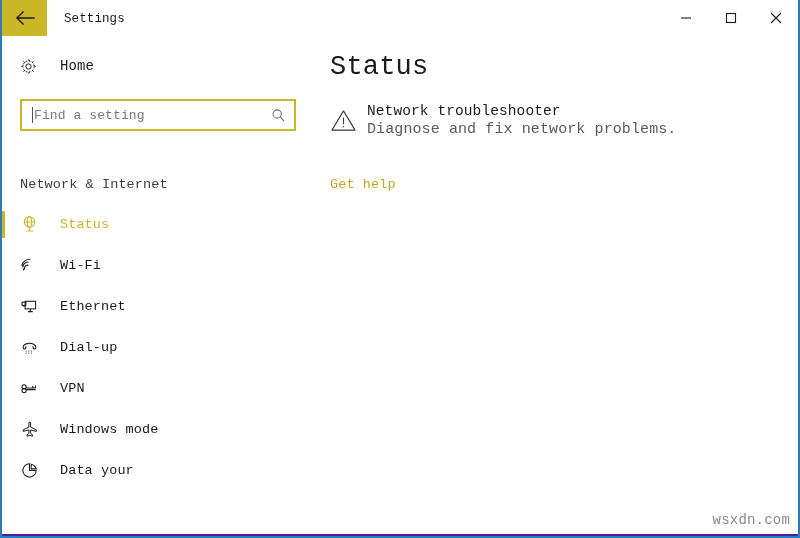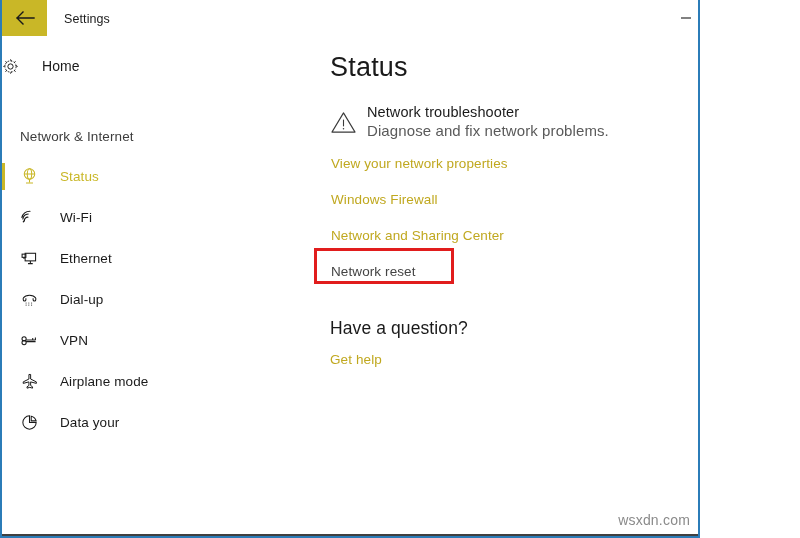--- a/index.html
+++ b/index.html
@@ -4,25 +4,26 @@
 <style>
   * { box-sizing: border-box; margin: 0; padding: 0; }
   html, body {
     width: 800px; height: 538px;
     font-family: "Liberation Sans", sans-serif;
     background: #ffffff;
     overflow: hidden;
   }
   .window {
     position: relative;
-    width: 700px; height: 538px;
-    background: #404040;
+    width: 800px; height: 538px;
+    background: #4c1d95;
     border: 2px solid #2b7cb8;
     border-top: none;
     overflow: hidden;
+    font-family: Liberation Mono, monospace;
   }
   
   .titlebar {
     position: absolute; top: 0; left: 0;
     width: 796px; height: 38px;
     background: #ffffff;
     display: flex; align-items: stretch;
   }
   .back-button {
     width: 45px; height: 36px;
@@ -55,21 +56,21 @@
   }
   
   .sidebar {
     width: 312px; height: 100%;
     background: #ffffff;
     padding-top: 11px;
     position: relative;
   }
   .home-row {
     display: flex; align-items: center;
-    height: 34px; 
+    height: 34px; padding-left: 18px;
     cursor: pointer;
   }
   .home-icon { width: 22px; display: flex; align-items: center; justify-content: flex-start; }
   .home-label {
     font-size: 14px; color: #1a1a1a;
     margin-left: 18px; letter-spacing: .1px;
   }
   .search-wrap { padding: 16px 18px 0 18px; }
   .search-box {
     height: 32px; border: 2px solid #c9b727;
@@ -212,20 +213,32 @@
               <circle cx="10" cy="10" r="3.1"></circle>
               <path d="M10 1.6 L11.1 3.9 M10 18.4 L11.1 16.1 M1.6 10 L3.9 8.9 M18.4 10 L16.1 8.9
                        M4 4 L5.9 5.6 M16 16 L14.1 14.4 M4 16 L5.9 14.4 M16 4 L14.1 5.6"></path>
               <circle cx="10" cy="10" r="6.6" stroke-dasharray="2.1 1.7"></circle>
             </g>
           </svg>
         </span>
         <span class="home-label">Home</span>
       </div>
 
+      <div class="search-wrap">
+        <div class="search-box">
+          <span class="caret"></span>
+          <span class="search-placeholder">Find a setting</span>
+          <span class="search-icon">
+            <svg width="15" height="15" viewBox="0 0 16 16">
+              <circle cx="6.6" cy="6.4" r="4.4" stroke="#6b6b6b" stroke-width="1.1" fill="none"></circle>
+              <path d="M9.9 9.8 L14 14.2" stroke="#6b6b6b" stroke-width="1.1"></path>
+            </svg>
+          </span>
+        </div>
+      </div>
 
       <div class="section-header">Network &amp; Internet</div>
 
       <div class="nav-list">
 
         <div class="nav-item selected">
           <span class="nav-ico">
             <svg width="19" height="19" viewBox="0 0 20 20">
               <g stroke="#c9b727" stroke-width="1.1" fill="none">
                 <circle cx="10" cy="7.4" r="5.5"></circle>
@@ -301,21 +314,21 @@
         </div>
 
         <div class="nav-item">
           <span class="nav-ico">
             <svg width="19" height="19" viewBox="0 0 20 20">
               <path d="M9.4 2.6 L11.2 2.6 L11.2 7.4 L17.2 10.4 L17.2 12 L11.2 10.4 L11.2 14.2
                        L13.2 15.6 L13.2 17 L10.3 16.2 L7.4 17 L7.4 15.6 L9.4 14.2 L9.4 10.4
                        L3.4 12 L3.4 10.4 L9.4 7.4 Z" stroke="#1a1a1a" stroke-width="1.05" fill="none" stroke-linejoin="round"></path>
             </svg>
           </span>
-          <span class="nav-label">Airplane mode</span>
+          <span class="nav-label">Windows mode</span>
         </div>
 
 
         <div class="nav-item">
           <span class="nav-ico">
             <svg width="19" height="19" viewBox="0 0 20 20">
               <g stroke="#1a1a1a" stroke-width="1.1" fill="none">
                 <path d="M10 3 A 7 7 0 1 0 17 10 L10 10 Z"></path>
                 <path d="M11.8 3.3 A 7 7 0 0 1 17 8.3 L11.8 8.3 Z"></path>
               </g>
@@ -338,32 +351,22 @@
             <path d="M14 10 L14 17" stroke="#3a3a3a" stroke-width="1.15"></path>
             <circle cx="14" cy="19.6" r=".8" fill="#3a3a3a"></circle>
           </svg>
         </span>
         <div class="trouble-text">
           <div class="trouble-title">Network troubleshooter</div>
           <div class="trouble-sub">Diagnose and fix network problems.</div>
         </div>
       </div>
 
-      <div class="link-list">
-        <a class="link">View your network properties</a>
-        <a class="link">Windows Firewall</a>
-        <a class="link">Network and Sharing Center</a>
-        <div class="boxed-wrap">
-          <span class="red-box"></span>
-          <a class="link plain boxed">Network reset</a>
-        </div>
-      </div>
 
       <div class="sub-section">
-        <div class="sub-title">Have a question?</div>
         <a class="link">Get help</a>
       </div>
 
 
     </div>
   </div>
 
   <div class="watermark">wsxdn.com</div>
 
 </div>

